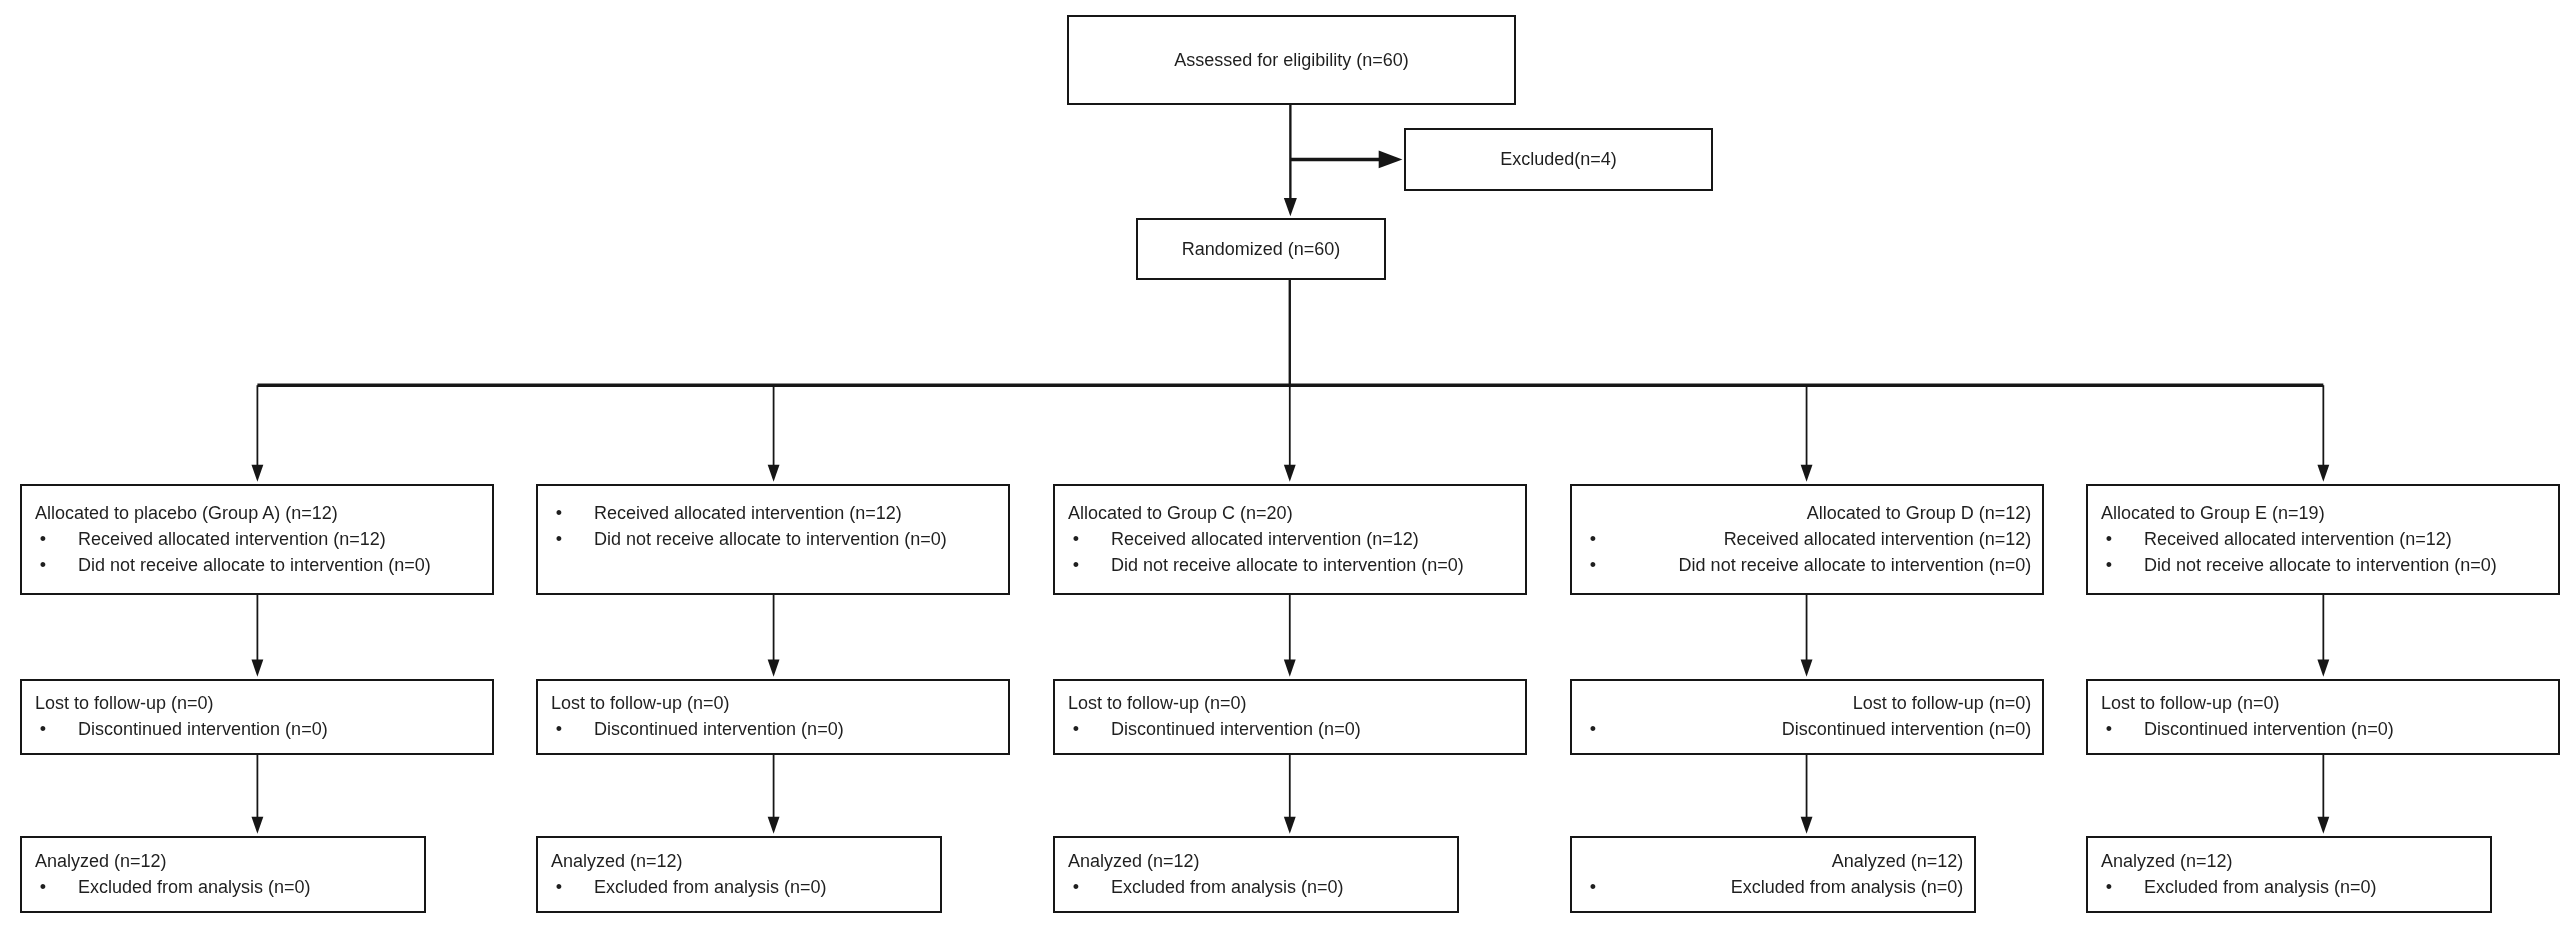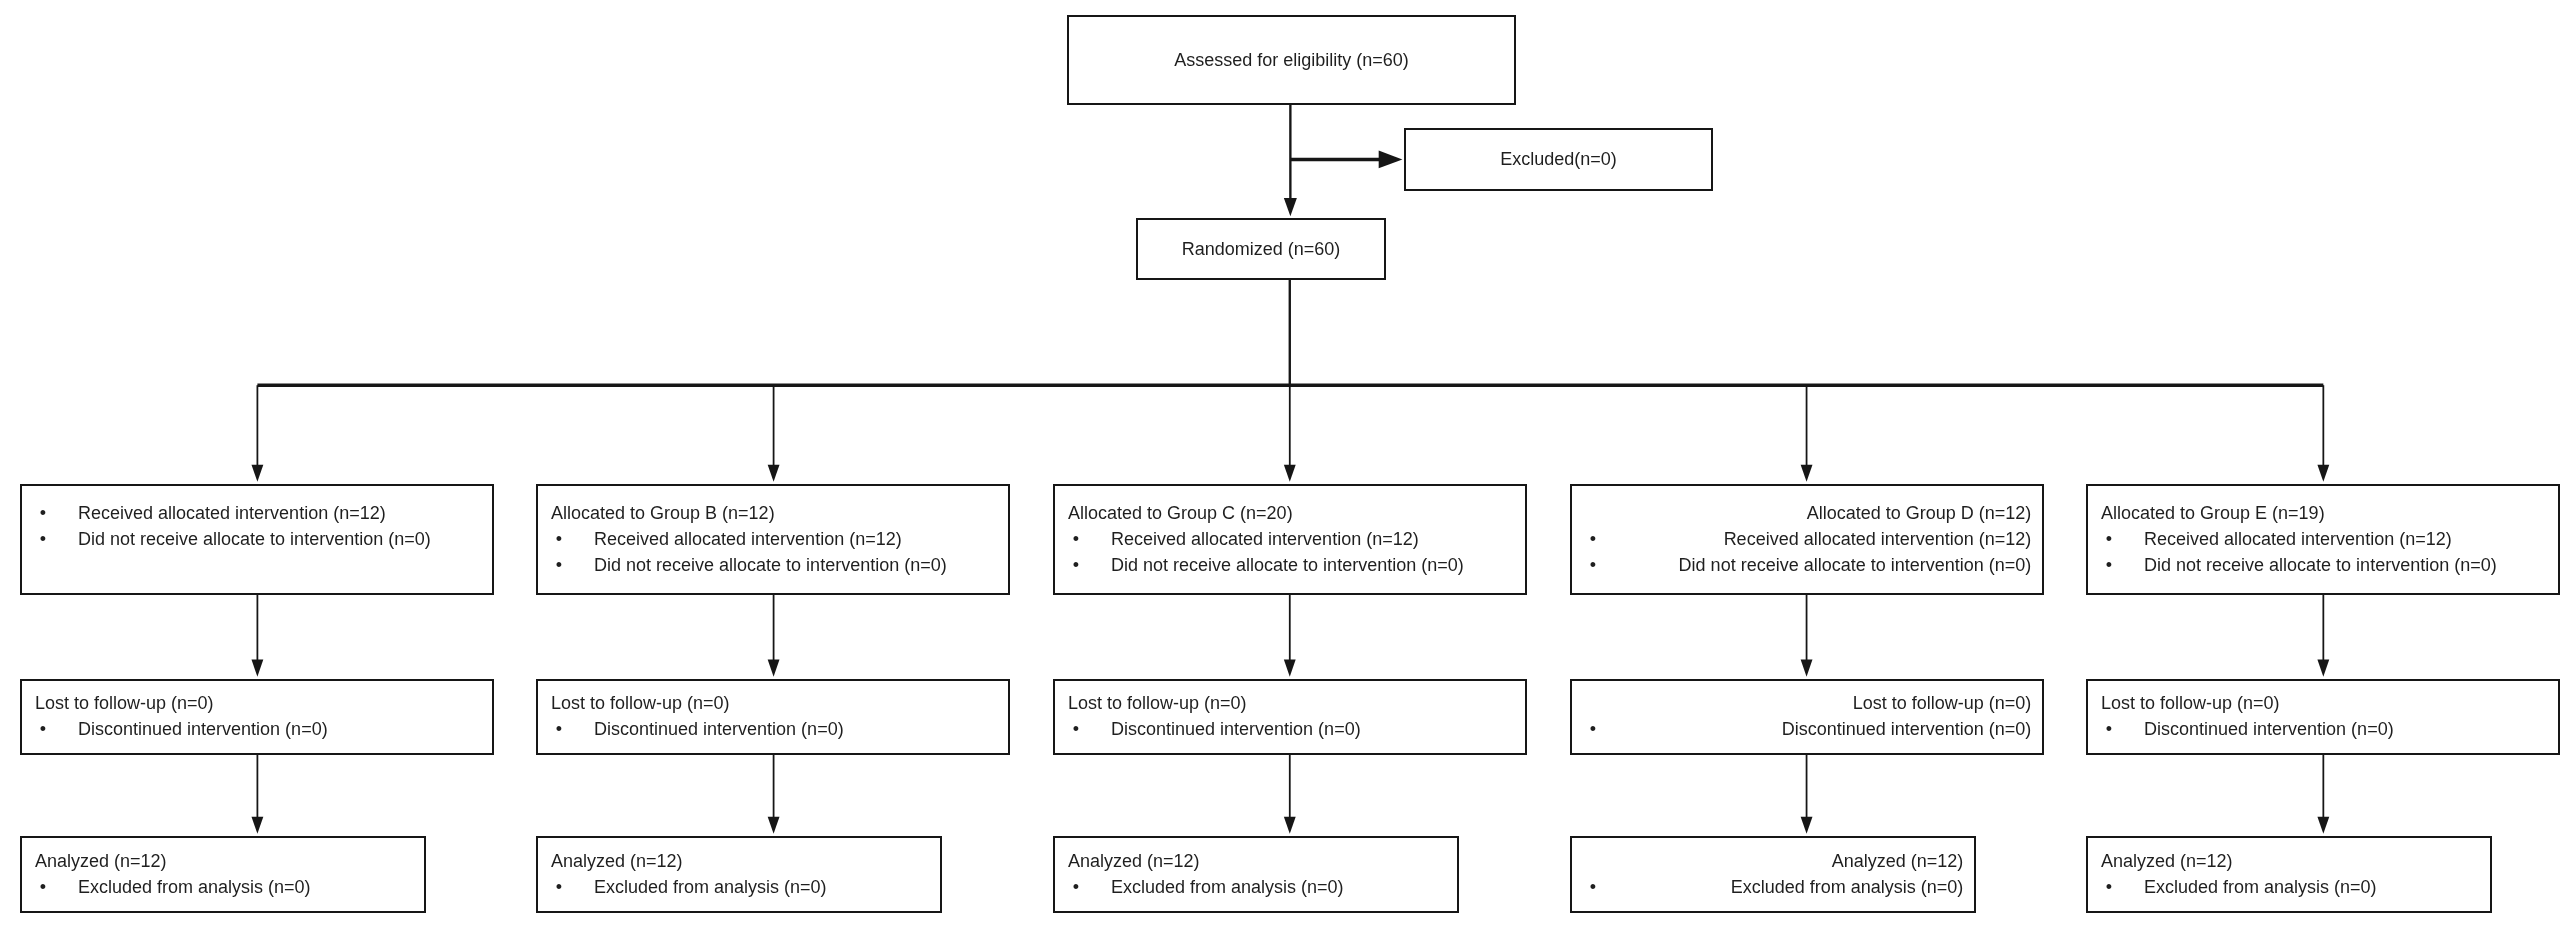--- a/index.html
+++ b/index.html
@@ -159,42 +159,42 @@
       <line x1="3920" y1="1273" x2="3920" y2="1384" stroke-width="3"></line>
       <polygon points="3920,1407 3910,1378 3930,1378"></polygon>
     </g>
   </svg>
 
   <div class="box centerbox" id="assessed-box">
     <span>Assessed for eligibility (n=60)</span>
   </div>
 
   <div class="box centerbox" id="excluded-box">
-    <span>Excluded(n=0)</span>
+    <span>Excluded(n=4)</span>
   </div>
 
   <div class="box centerbox" id="randomized-box">
     <span>Randomized (n=60)</span>
   </div>
 
   <div class="box alloc-box col-a">
+    <div class="line">Allocated to placebo (Group A) (n=12)</div>
     <div class="bullet">Received allocated intervention (n=12)</div>
     <div class="bullet">Did not receive allocate to intervention (n=0)</div>
   </div>
   <div class="box followup-box col-a">
     <div class="line">Lost to follow-up (n=0)</div>
     <div class="bullet">Discontinued intervention (n=0)</div>
   </div>
   <div class="box analyzed-box col-a">
     <div class="line">Analyzed (n=12)</div>
     <div class="bullet">Excluded from analysis (n=0)</div>
   </div>
 
   <div class="box alloc-box col-b">
-    <div class="line">Allocated to Group B (n=12)</div>
     <div class="bullet">Received allocated intervention (n=12)</div>
     <div class="bullet">Did not receive allocate to intervention (n=0)</div>
   </div>
   <div class="box followup-box col-b">
     <div class="line">Lost to follow-up (n=0)</div>
     <div class="bullet">Discontinued intervention (n=0)</div>
   </div>
   <div class="box analyzed-box col-b">
     <div class="line">Analyzed (n=12)</div>
     <div class="bullet">Excluded from analysis (n=0)</div>

